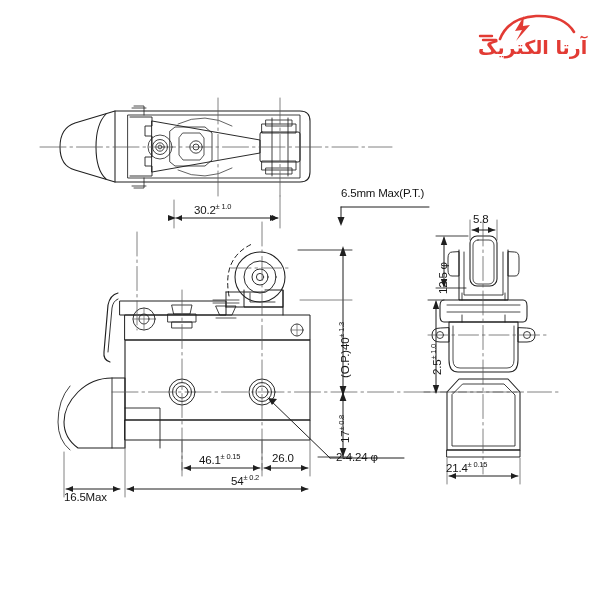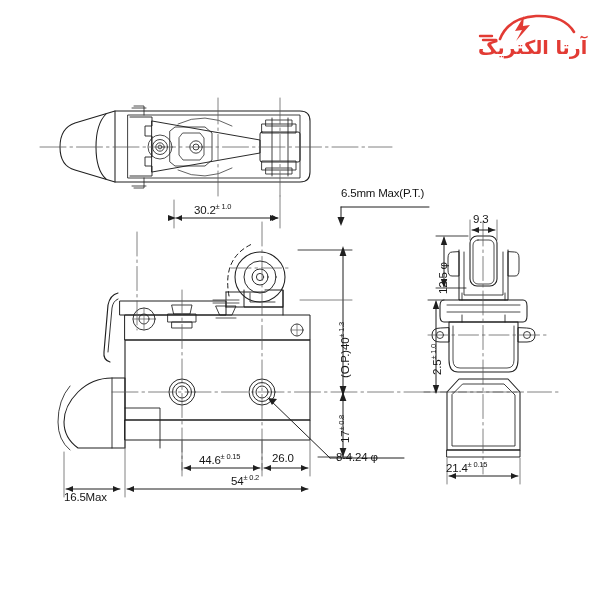--- a/index.html
+++ b/index.html
@@ -291,34 +291,34 @@
 
 <div class="dimtext rot90" style="left:338px;top:378px;">
   <span>(O.P.)40</span><span class="tol">± 1.3</span>
 </div>
 
 <div class="dimtext rot90" style="left:338px;top:443px;">
   <span>17</span><span class="tol">± 0.8</span>
 </div>
 
 <div class="dimtext" style="left:199px;top:453px;">
-  <span>44.6</span><span class="tol">± 0.15</span>
+  <span>46.1</span><span class="tol">± 0.15</span>
 </div>
 
 <div class="dimtext" style="left:272px;top:453px;">26.0</div>
 
 <div class="dimtext" style="left:197px;top:474px;padding-left:34px;">
   <span>54</span><span class="tol">± 0.2</span>
 </div>
 
 <div class="dimtext" style="left:64px;top:492px;">16.5Max</div>
 
-<div class="dimtext" style="left:336px;top:452px;">8-4.24 φ</div>
-
-<div class="dimtext" style="left:473px;top:214px;">9.3</div>
+<div class="dimtext" style="left:336px;top:452px;">2-4.24 φ</div>
+
+<div class="dimtext" style="left:473px;top:214px;">5.8</div>
 
 <div class="dimtext rot90" style="left:438px;top:294px;">12.5 φ</div>
 
 <div class="dimtext rot90" style="left:430px;top:375px;">
   <span>2.5</span><span class="tol">± 1.0</span>
 </div>
 
 <div class="dimtext" style="left:446px;top:461px;">
   <span>21.4</span><span class="tol">± 0.15</span>
 </div>

